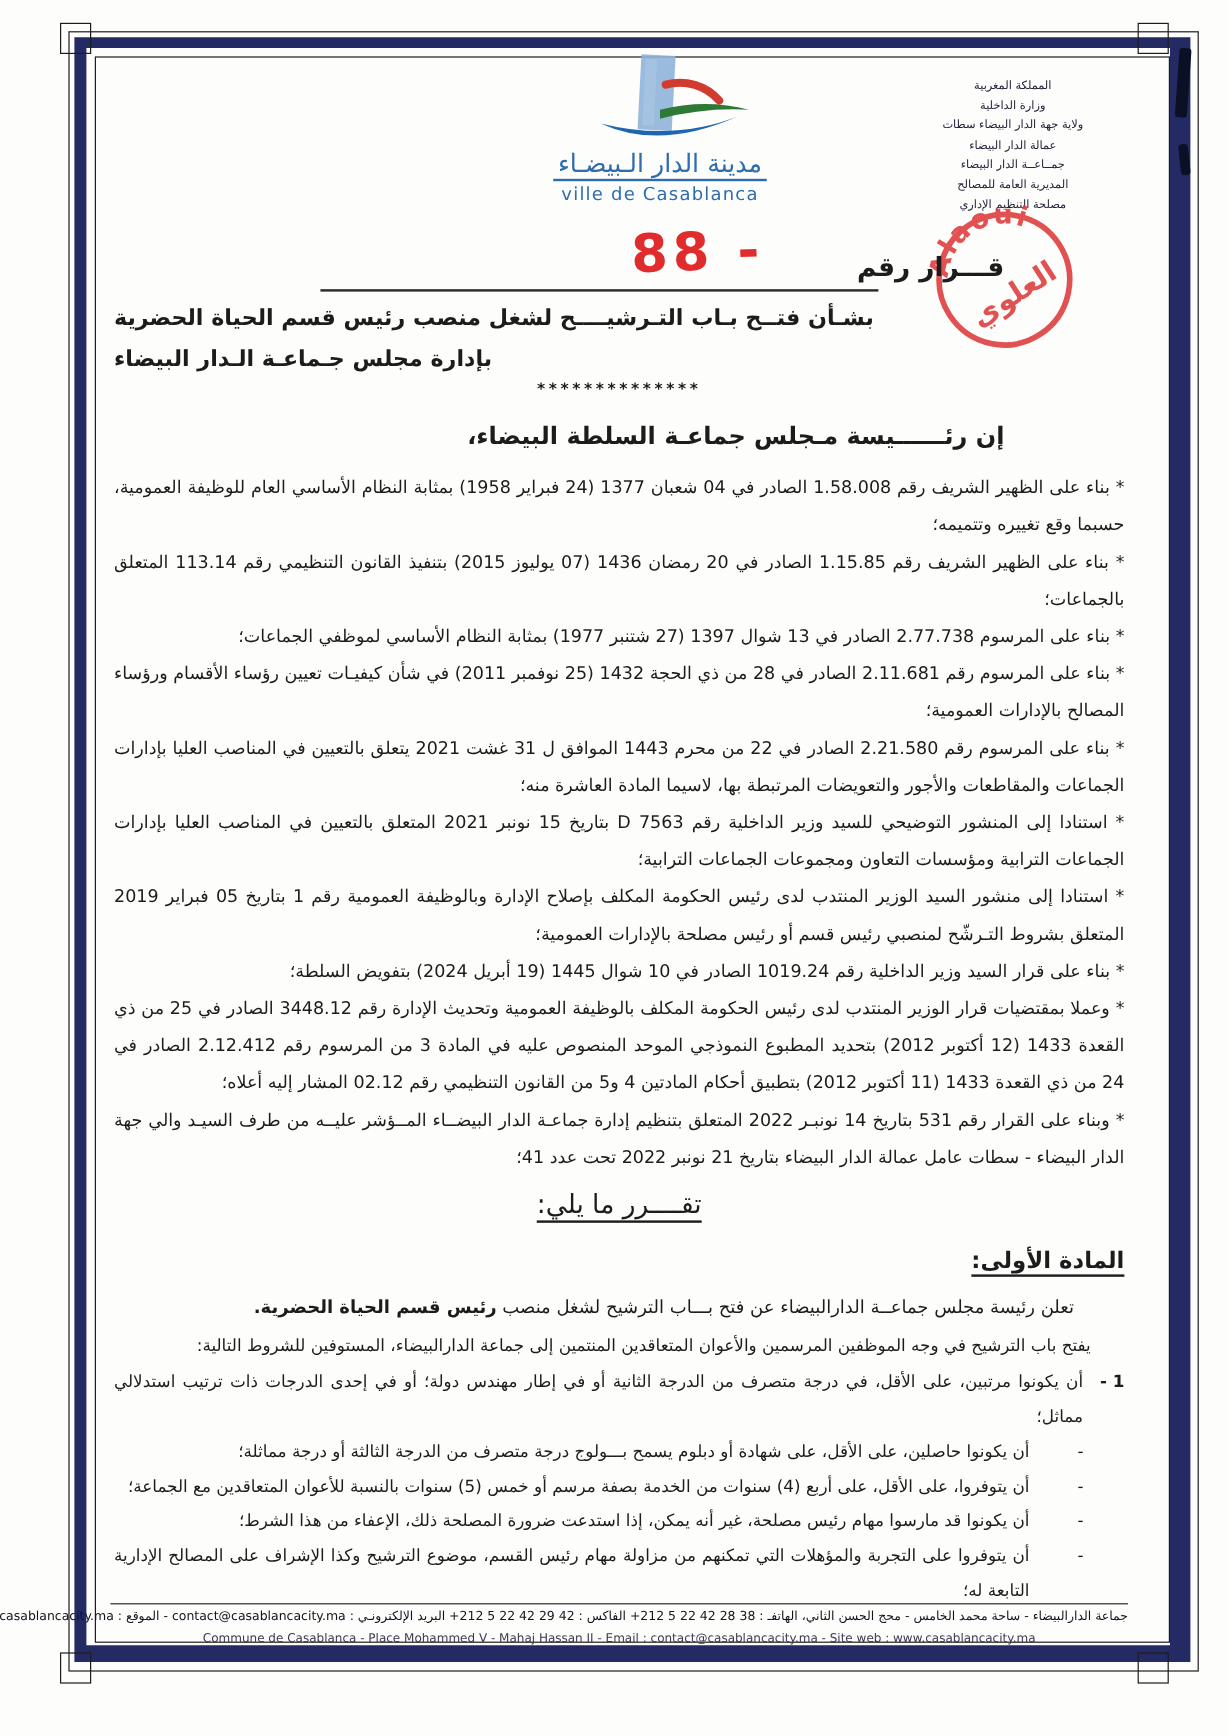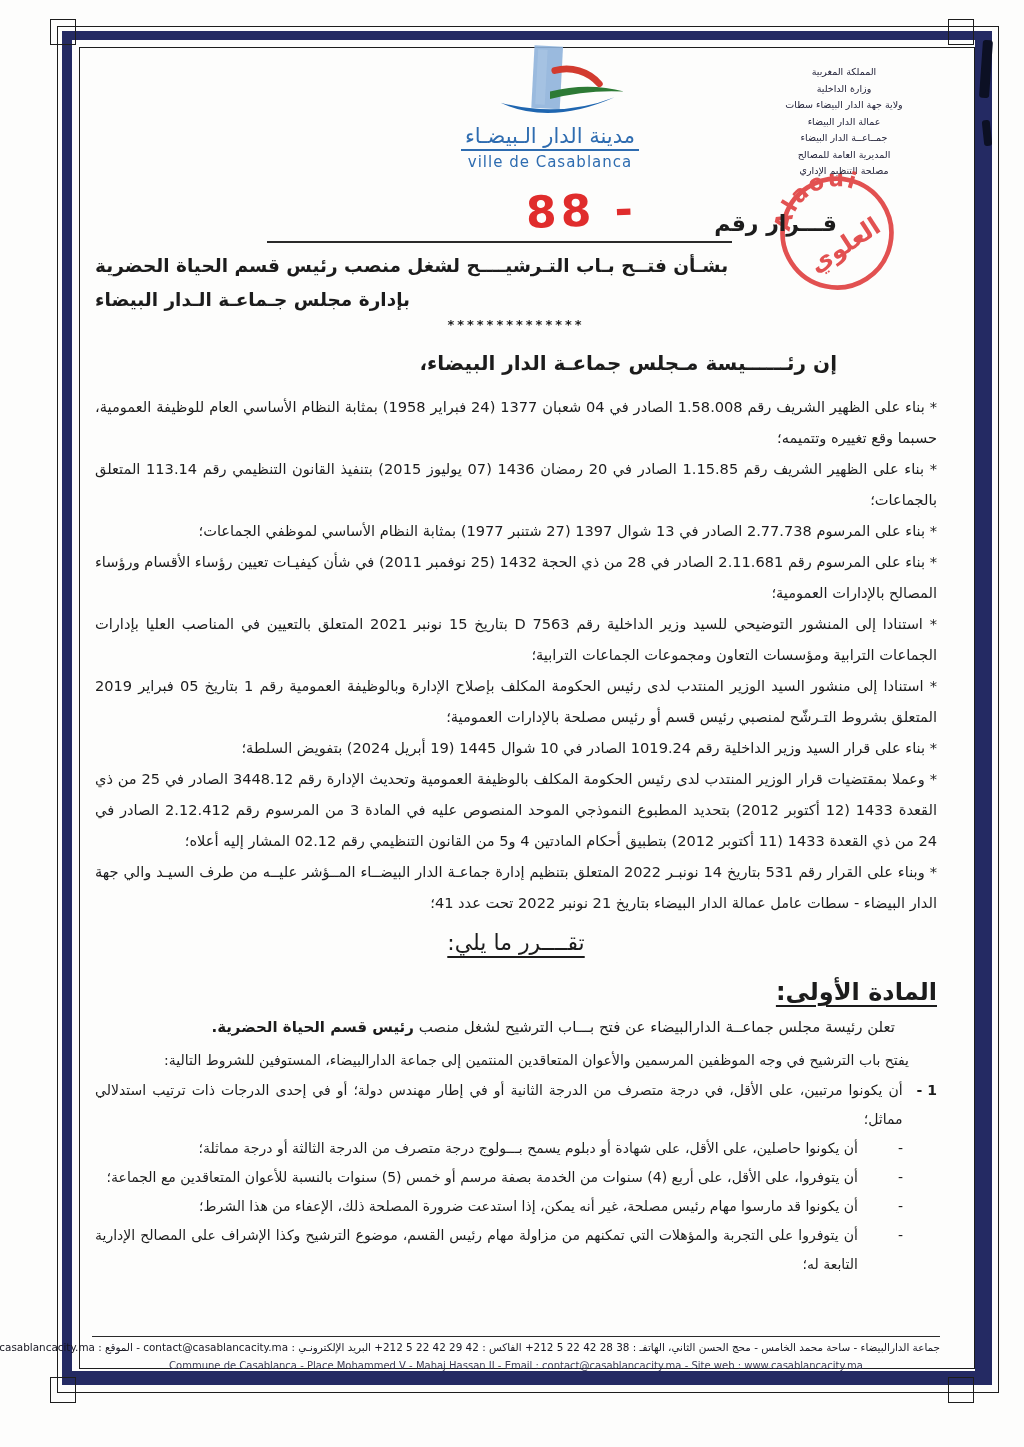--- a/index.html
+++ b/index.html
@@ -34,21 +34,21 @@
     color:#e02c2c;direction:ltr;transform:rotate(-2deg);letter-spacing:4px;}
   .subtitle{text-align:left;font-size:18.5px;font-weight:bold;line-height:34px;}
   .stars{text-align:center;font-size:13px;font-weight:bold;letter-spacing:3px;height:24px;}
   .opening{font-size:20px;font-weight:bold;text-align:right;padding-right:100px;margin-top:10px;height:40px;}
 
   
   .preamble p{margin:0;font-size:14.6px;line-height:31px;text-align:justify;}
 
   .decision-heading{text-align:center;font-size:22px;font-weight:normal;margin-top:12px;height:40px;
     text-decoration:underline;text-underline-offset:6px;text-decoration-thickness:2px;}
-  .article-heading{font-size:24px;font-weight:bold;text-decoration:underline;text-underline-offset:5px;
+  .article-heading{font-size:19px;font-weight:bold;text-decoration:underline;text-underline-offset:5px;
     text-decoration-thickness:2px;margin-top:8px;height:32px;}
   .article-text{font-size:15px;line-height:30px;text-align:justify;text-indent:42px;margin:2px 0 0;}
   .article-intro{font-size:14px;line-height:28px;text-align:justify;margin:4px 0 0;padding-right:28px;}
 
   .conditions{margin-top:2px;}
   .cond{display:flex;direction:rtl;font-size:14px;line-height:29px;text-align:justify;}
   .cond .marker{flex:0 0 auto;font-weight:bold;padding-left:14px;white-space:nowrap;}
   .cond.indent .marker{padding-right:34px;padding-left:40px;font-weight:normal;}
   .cond .ctext{flex:1 1 auto;}
 
@@ -113,27 +113,28 @@
 
     <div class="decree-row">
       <span class="decree-label">قـــرار رقم</span>
       <span class="decree-line"></span>
       <span class="decree-number">88 -</span>
     </div>
     <div class="subtitle">بشـأن فتــح بـاب التـرشيــــح لشغل منصب رئيس قسم الحياة الحضرية</div>
     <div class="subtitle">بإدارة مجلس جـماعـة الـدار البيضاء</div>
     <div class="stars">**************</div>
 
-    <div class="opening">إن رئــــــيسة مـجلس جماعـة الدار البيضاء،</div>
+    <div class="opening">إن رئــــــيسة مـجلس جماعـة السلطة البيضاء،</div>
 
     <div class="preamble">
       <p>* بناء على الظهير الشريف رقم 1.58.008 الصادر في 04 شعبان 1377 (24 فبراير 1958) بمثابة النظام الأساسي العام للوظيفة العمومية، حسبما وقع تغييره وتتميمه؛</p>
       <p>* بناء على الظهير الشريف رقم 1.15.85 الصادر في 20 رمضان 1436 (07 يوليوز 2015) بتنفيذ القانون التنظيمي رقم 113.14 المتعلق بالجماعات؛</p>
       <p>* بناء على المرسوم 2.77.738 الصادر في 13 شوال 1397 (27 شتنبر 1977) بمثابة النظام الأساسي لموظفي الجماعات؛</p>
       <p>* بناء على المرسوم رقم 2.11.681 الصادر في 28 من ذي الحجة 1432 (25 نوفمبر 2011) في شأن كيفيـات تعيين رؤساء الأقسام ورؤساء المصالح بالإدارات العمومية؛</p>
+      <p>* بناء على المرسوم رقم 2.21.580 الصادر في 22 من محرم 1443 الموافق ل 31 غشت 2021 يتعلق بالتعيين في المناصب العليا بإدارات الجماعات والمقاطعات والأجور والتعويضات المرتبطة بها، لاسيما المادة العاشرة منه؛</p>
       <p>* استنادا إلى المنشور التوضيحي للسيد وزير الداخلية رقم D 7563 بتاريخ 15 نونبر 2021 المتعلق بالتعيين في المناصب العليا بإدارات الجماعات الترابية ومؤسسات التعاون ومجموعات الجماعات الترابية؛</p>
       <p>* استنادا إلى منشور السيد الوزير المنتدب لدى رئيس الحكومة المكلف بإصلاح الإدارة وبالوظيفة العمومية رقم 1 بتاريخ 05 فبراير 2019 المتعلق بشروط التـرشّح لمنصبي رئيس قسم أو رئيس مصلحة بالإدارات العمومية؛</p>
       <p>* بناء على قرار السيد وزير الداخلية رقم 1019.24 الصادر في 10 شوال 1445 (19 أبريل 2024) بتفويض السلطة؛</p>
       <p>* وعملا بمقتضيات قرار الوزير المنتدب لدى رئيس الحكومة المكلف بالوظيفة العمومية وتحديث الإدارة رقم 3448.12 الصادر في 25 من ذي القعدة 1433 (12 أكتوبر 2012) بتحديد المطبوع النموذجي الموحد المنصوص عليه في المادة 3 من المرسوم رقم 2.12.412 الصادر في 24 من ذي القعدة 1433 (11 أكتوبر 2012) بتطبيق أحكام المادتين 4 و5 من القانون التنظيمي رقم 02.12 المشار إليه أعلاه؛</p>
       <p>* وبناء على القرار رقم 531 بتاريخ 14 نونبـر 2022 المتعلق بتنظيم إدارة جماعـة الدار البيضــاء المــؤشر عليــه من طرف السيـد والي جهة الدار البيضاء - سطات عامل عمالة الدار البيضاء بتاريخ 21 نونبر 2022 تحت عدد 41؛</p>
     </div>
 
     <div class="decision-heading">تقــــرر ما يلي:</div>
 
     <div class="article-heading">المادة الأولى:</div>

